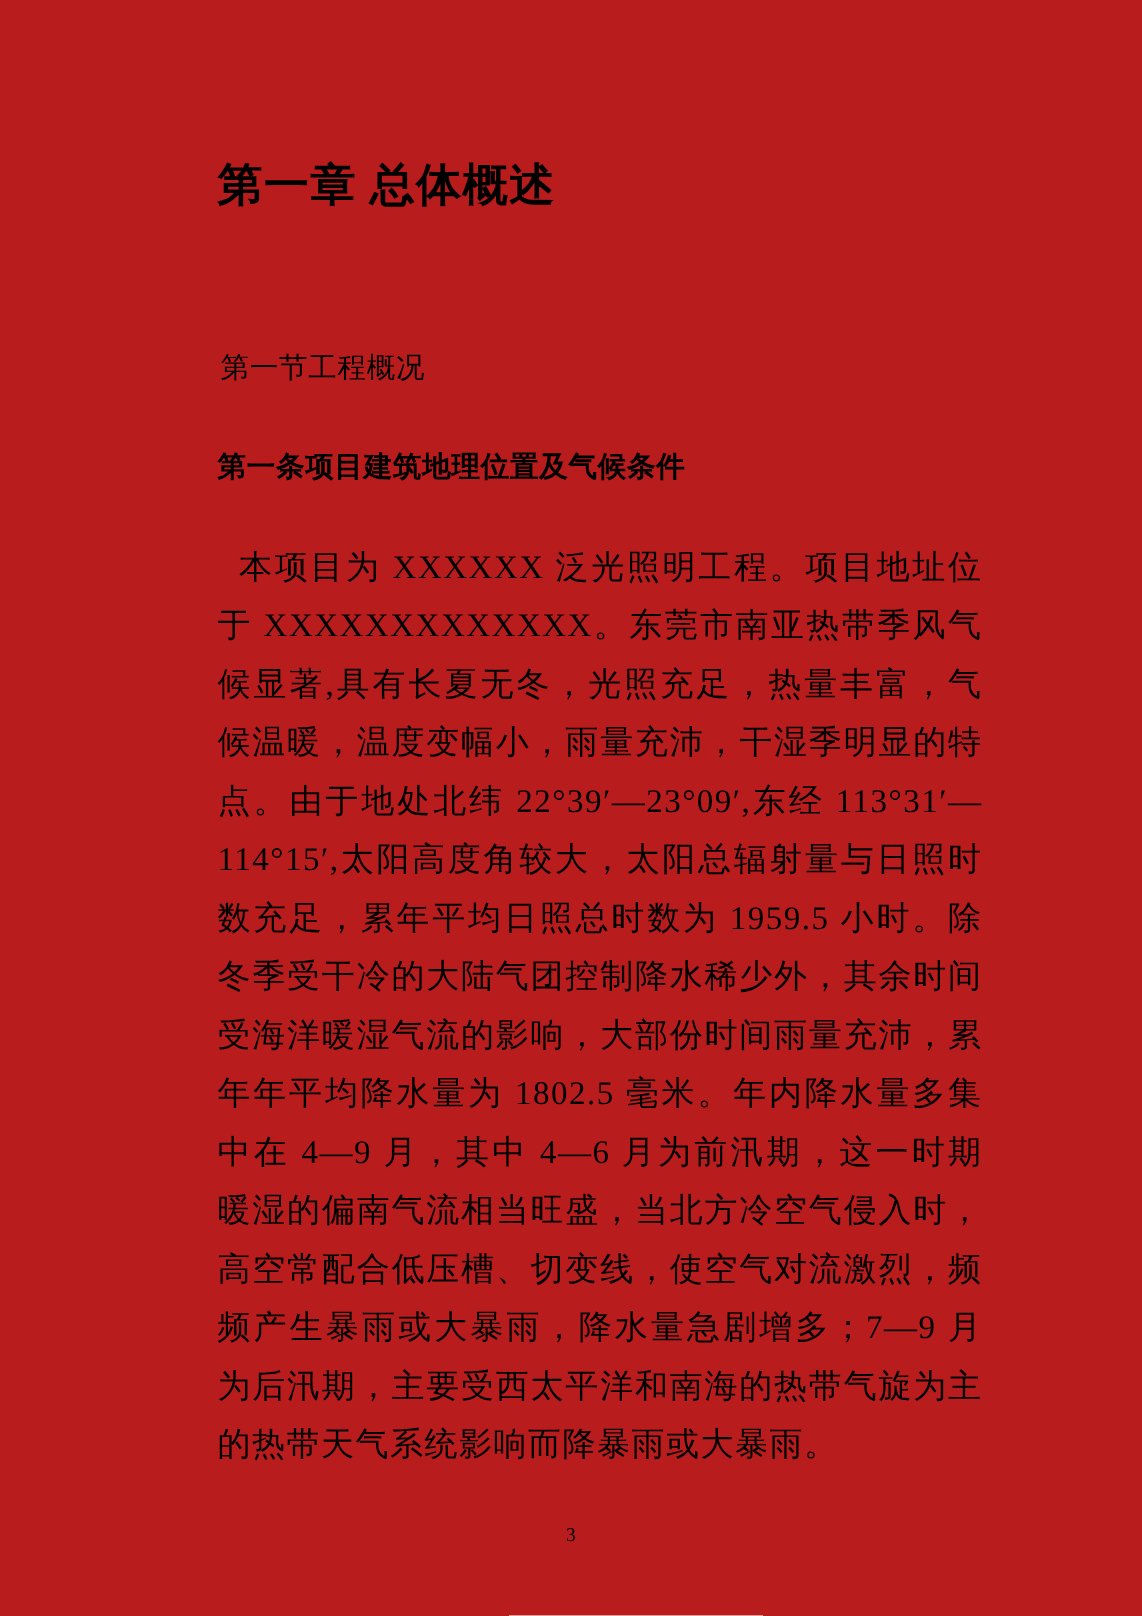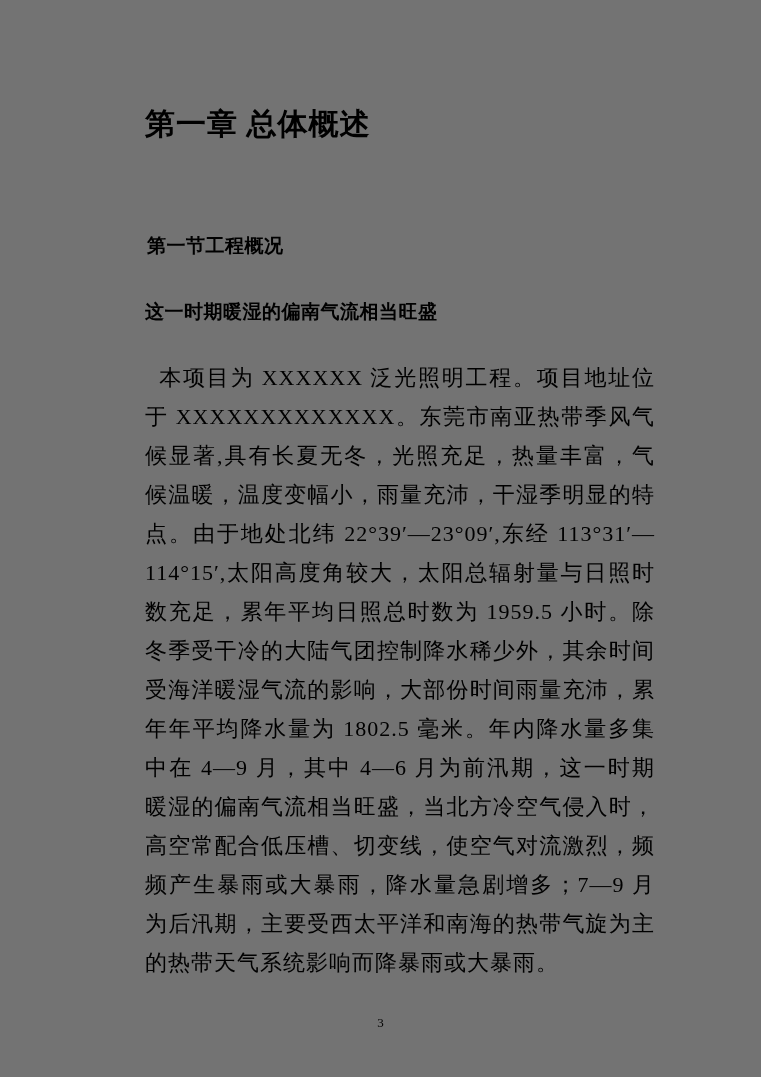--- a/index.html
+++ b/index.html
@@ -8,36 +8,36 @@
     background: #ffffff;
   }
   body {
     font-family: "Liberation Serif", "DejaVu Serif", serif;
     color: #000000;
   }
   .page {
     position: relative;
     width: 761px;
     height: 1077px;
-    background: #737373;
+    background: #b91c1c;
     box-sizing: border-box;
     padding: 106px 106px 0 145px;
     overflow: hidden;
   }
   .chapter-title {
     margin: 0;
     font-size: 30px;
     font-weight: bold;
     letter-spacing: 1px;
     line-height: 1.2;
   }
   .section-title {
     margin: 93px 0 14px 2px;
     font-size: 19px;
-    font-weight: bold;
+    font-weight: normal;
     letter-spacing: 0.5px;
     line-height: 1.2;
   }
   .article-title {
     margin: 43px 0 0 0;
     font-size: 19px;
     font-weight: bold;
     letter-spacing: 0.5px;
     line-height: 1.2;
   }
@@ -59,18 +59,18 @@
   }
 </style>
 </head>
 <body>
 
 <div class="page">
   <h1 class="chapter-title">第一章 总体概述</h1>
 
   <h2 class="section-title">第一节工程概况</h2>
 
-  <h3 class="article-title">这一时期暖湿的偏南气流相当旺盛</h3>
+  <h3 class="article-title">第一条项目建筑地理位置及气候条件</h3>
 
   <p class="body-paragraph">本项目为 XXXXXX 泛光照明工程。项目地址位于 XXXXXXXXXXXXX。东莞市南亚热带季风气候显著,具有长夏无冬，光照充足，热量丰富，气候温暖，温度变幅小，雨量充沛，干湿季明显的特点。由于地处北纬 22°39′—23°09′,东经 113°31′—114°15′,太阳高度角较大，太阳总辐射量与日照时数充足，累年平均日照总时数为 1959.5 小时。除冬季受干冷的大陆气团控制降水稀少外，其余时间受海洋暖湿气流的影响，大部份时间雨量充沛，累年年平均降水量为 1802.5 毫米。年内降水量多集中在 4—9 月，其中 4—6 月为前汛期，这一时期暖湿的偏南气流相当旺盛，当北方冷空气侵入时，高空常配合低压槽、切变线，使空气对流激烈，频频产生暴雨或大暴雨，降水量急剧增多；7—9 月为后汛期，主要受西太平洋和南海的热带气旋为主的热带天气系统影响而降暴雨或大暴雨。</p>
 
   <div class="page-number">3</div>
 </div>
 
 </body></html>

